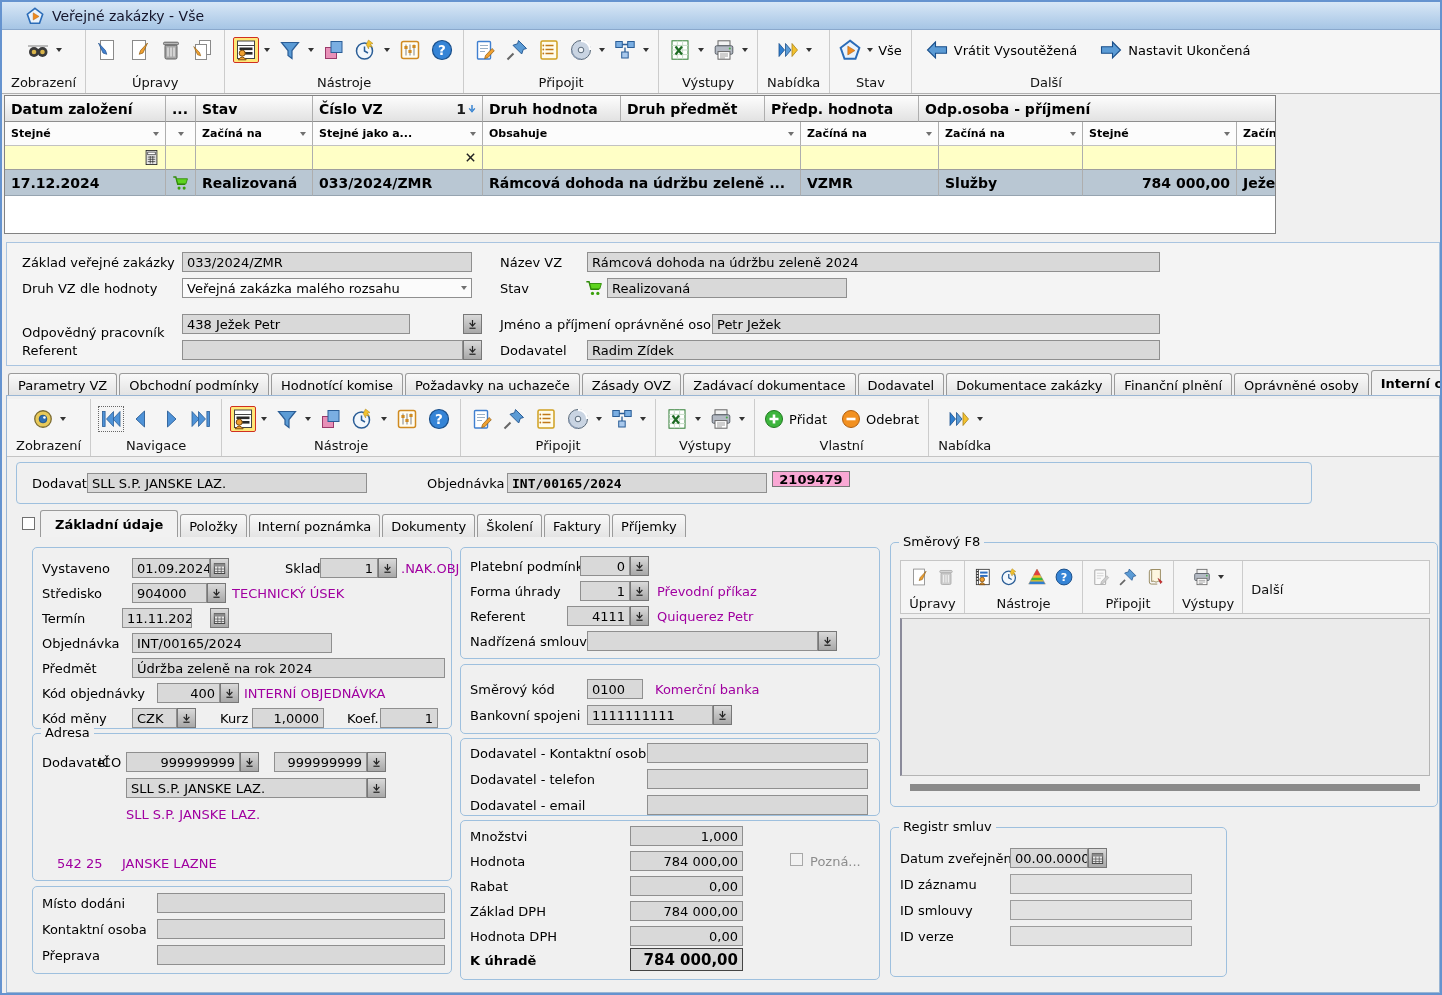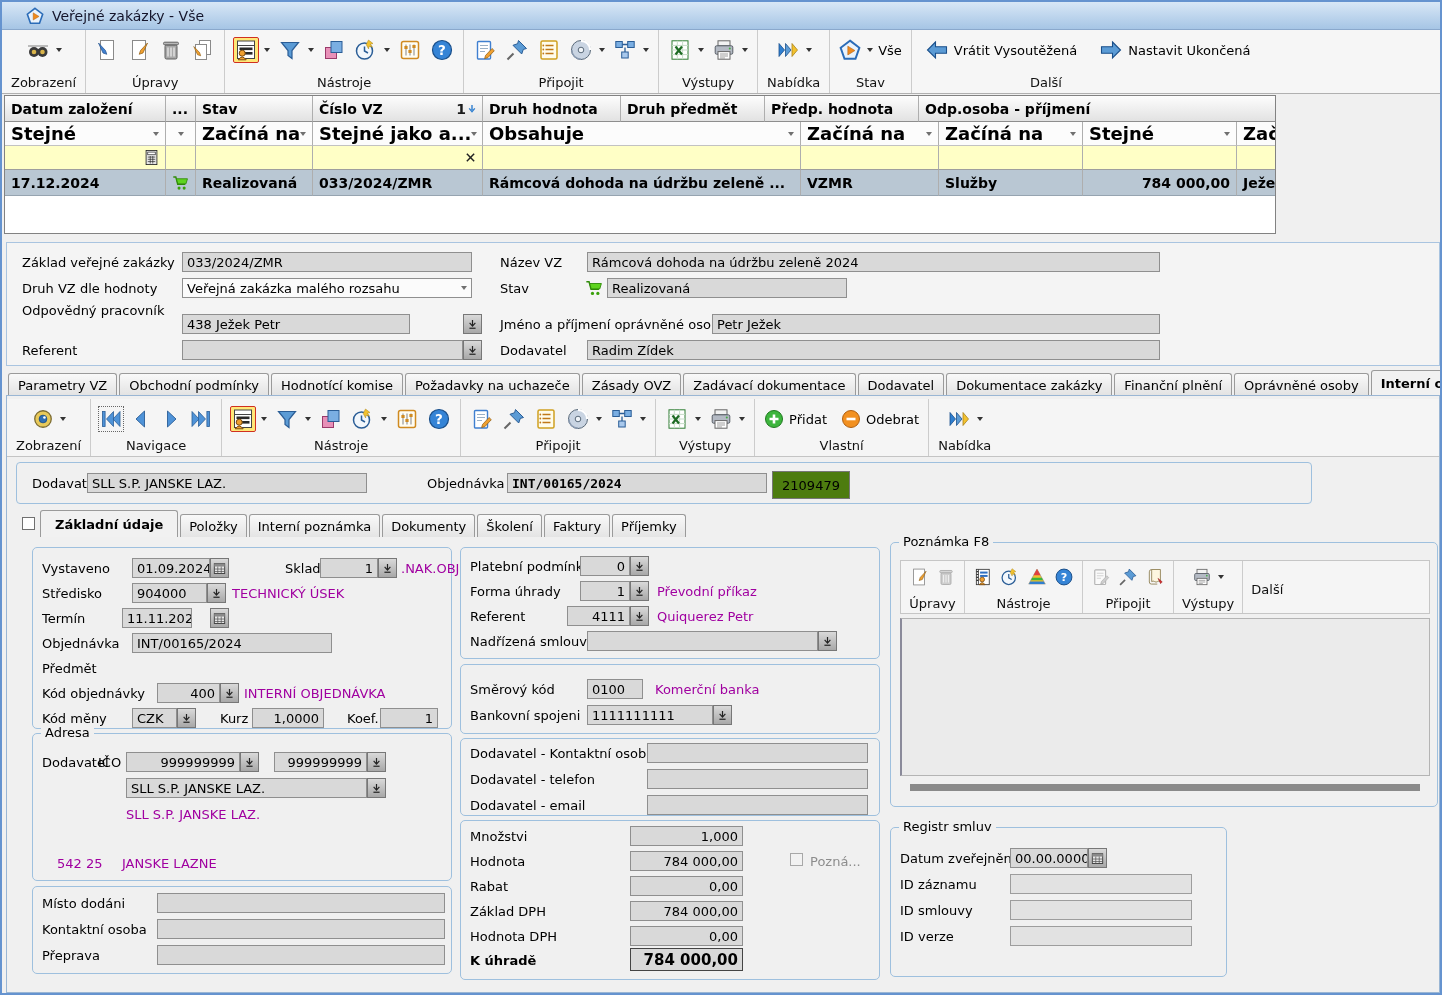--- a/index.html
+++ b/index.html
@@ -19,21 +19,21 @@
 .dd{width:0;height:0;border-left:3.5px solid transparent;border-right:3.5px solid transparent;border-top:4px solid #333;margin-left:1px}
 .hl{background:#ffe878;outline:1.5px solid #d03020;border-radius:1px}
 .sel{outline:1px dotted #666;outline-offset:1px}
 .dim{filter:grayscale(1);opacity:.5}
 .tbtn{display:flex;align-items:center;gap:5px;font-size:13px;white-space:nowrap;cursor:default}
 .grid{position:absolute;left:2px;top:93px;width:1272px;height:139px;background:#fff;border:1px solid #828282}
 .grow{display:flex}
 .gcell{border-right:1px solid #aeaeae;overflow:hidden;white-space:nowrap;display:flex;align-items:center;padding:0 6px;font-weight:bold;font-size:14px}
 .c0{width:161px}.c1{width:30px}.c2{width:117px}.c3{width:170px}.c4{width:318px}.c5{width:138px}.c6{width:144px}.c7{width:154px}.c8{flex:1}
 .h .gcell{background:linear-gradient(#fdfdfd,#e2e2e2);border-bottom:1px solid #8e8e8e;height:26px}
-.f .gcell{background:#fcfcfc;height:24px;border-bottom:1px solid #c2c2c2;font-size:18px;justify-content:space-between}
+.f .gcell{background:#fcfcfc;height:24px;border-bottom:1px solid #c2c2c2;font-size:11px;justify-content:space-between}
 .y .gcell{background:#ffffc6;height:24px;border-bottom:1px solid #9e9e9e}
 .d .gcell{background:#b9c7d3;height:26px;border-bottom:1px solid #96a4b0}
 .chev{width:0;height:0;border-left:3.5px solid transparent;border-right:3.5px solid transparent;border-top:4.5px solid #707070;flex:none}
 .panelA{position:absolute;left:4px;top:240px;width:1434px;height:124px;background:#f4f4f4;border:1px solid #a9c4e0}
 .panelB{position:absolute;left:4px;top:393px;width:1434px;height:598px;border:1px solid #9ab6d4;background:#f0f0f0}
 .lb{position:absolute;font-size:13px;white-space:nowrap;color:#000}
 .in{position:absolute;height:20px;background:#d9d9d9;border:1px solid #8f8f8f;font-size:13px;display:flex;align-items:center;padding:0 4px;overflow:hidden;white-space:nowrap}
 .in.w{background:#fbfbfb}
 .in.r{justify-content:flex-end}
 .in.dis{background:#e2e2e2;border-color:#9d9d9d}
@@ -458,21 +458,21 @@
   <span class="lb" style="left:498px;top:279px">Stav</span>
   <span class="ic i18" style="position:absolute;left:583px;top:277px">
       <svg viewBox="0 0 20 20">
         <path d="M1.5 3 h3 l2.2 8.5 h8.8" fill="none" stroke="#2f8a08" stroke-width="1.6"></path>
         <path d="M5.2 5 h13 l-1.8 6 h-9.5 z" fill="#5fd41f" stroke="#2f8a08" stroke-width="1"></path>
         <circle cx="8.3" cy="16" r="1.8" fill="#3aa00a"></circle>
         <circle cx="14.3" cy="16" r="1.8" fill="#3aa00a"></circle>
       </svg>
     </span>
   <span class="in" style="left:605px;top:276px;width:240px">Realizovaná</span>
-  <span class="lb" style="left:20px;top:301px">Odpovědný pracovník</span>
+  <span class="lb" style="left:20px;top:323px">Odpovědný pracovník</span>
   <span class="in" style="left:180px;top:312px;width:228px">438  Ježek Petr</span>
   <span class="sb" style="left:461px;top:312px">
       <svg viewBox="0 0 10 10">
         <path d="M5 1 v4.6 M2.4 3.6 L5 6.4 7.6 3.6" stroke="#222" stroke-width="1.1" fill="none"></path>
         <path d="M2.2 8.4 h5.6" stroke="#222" stroke-width="1.1"></path>
       </svg>
     </span>
   <span class="lb" style="left:498px;top:315px">Jméno a příjmení oprávněné osoby</span>
   <span class="in" style="left:710px;top:312px;width:448px">Petr Ježek</span>
   <span class="lb" style="left:20px;top:341px">Referent</span>
@@ -740,21 +740,21 @@
       </div>
       <span class="glabel">Nabídka</span>
     </div>
   </div>
 
   <div class="orderbar"></div>
   <span class="lb" style="left:30px;top:474px">Dodavatel</span>
   <span class="in" style="left:85px;top:471px;width:280px">SLL S.P. JANSKE LAZ.</span>
   <span class="lb" style="left:425px;top:474px">Objednávka</span>
   <span class="in mono" style="left:505px;top:471px;width:260px">INT/00165/2024</span>
-  <span class="in" style="left:770px;top:469px;width:78px;height:28px;justify-content:center;font-weight:normal;background:#4d7c0f;border-color:#777">2109479</span>
+  <span class="in" style="left:770px;top:469px;width:78px;height:16px;justify-content:center;font-weight:bold;background:#f9a8d4;border-color:#777">2109479</span>
 
   <span class="chk" style="left:20px;top:515px"></span>
   <div class="itabs">
     <div class="itab act">
         <span>Základní údaje</span>
       </div>
     <div class="itab">
         <span>Položky</span>
       </div>
     <div class="itab">
@@ -807,20 +807,21 @@
   <span class="cbn" style="left:208px;top:606px">
       <svg viewBox="0 0 12 12">
         <rect x="1.2" y="1.6" width="9.6" height="9" fill="#e8e8e8" stroke="#333" stroke-width=".8"></rect>
         <rect x="1.2" y="1.6" width="9.6" height="2.6" fill="#8a8a8a"></rect>
         <path d="M1.2 6.5 h9.6 M1.2 8.8 h9.6 M4.4 4.2 v6.4 M7.6 4.2 v6.4" stroke="#555" stroke-width=".7"></path>
       </svg>
     </span>
   <span class="lb" style="left:40px;top:634px">Objednávka</span>
   <span class="in" style="left:130px;top:631px;width:200px">INT/00165/2024</span>
   <span class="lb" style="left:40px;top:659px">Předmět</span>
+  <span class="in" style="left:130px;top:656px;width:313px">Údržba zeleně na rok 2024</span>
   <span class="lb" style="left:40px;top:684px">Kód objednávky</span>
   <span class="in r" style="left:155px;top:681px;width:63px">400</span>
   <span class="sb" style="left:218px;top:681px">
       <svg viewBox="0 0 10 10">
         <path d="M5 1 v4.6 M2.4 3.6 L5 6.4 7.6 3.6" stroke="#222" stroke-width="1.1" fill="none"></path>
         <path d="M2.2 8.4 h5.6" stroke="#222" stroke-width="1.1"></path>
       </svg>
     </span>
   <span class="mg" style="left:242px;top:684px">INTERNÍ OBJEDNÁVKA</span>
   <span class="lb" style="left:40px;top:709px">Kód měny</span>
@@ -941,21 +942,21 @@
   <span class="lb" style="left:468px;top:877px">Rabat</span>
   <span class="in r" style="left:628px;top:874px;width:113px">0,00</span>
   <span class="lb" style="left:468px;top:902px">Základ DPH</span>
   <span class="in r" style="left:628px;top:899px;width:113px">784 000,00</span>
   <span class="lb" style="left:468px;top:927px">Hodnota DPH</span>
   <span class="in r" style="left:628px;top:924px;width:113px">0,00</span>
   <span class="lb" style="left:468px;top:951px;font-weight:bold">K úhradě</span>
   <span class="in r" style="left:628px;top:946px;width:113px;height:23px;font-weight:bold;font-size:15px;border-color:#444">784 000,00</span>
 
   <div class="gbox" style="left:888px;top:540px;width:548px;height:265px">
-    <span class="legend">Poznámka F8</span>
+    <span class="legend">Směrový F8</span>
   </div>
   <div class="ntb">
     <div class="tgrp">
       <div class="irow">
         <span class="ic i20">
             <svg viewBox="0 0 24 24">
               <rect x="5.5" y="2.5" width="13" height="19" fill="#fff" stroke="#8a8a8a"></rect>
               <path d="M20.5 5 L13.5 12.5 L12.2 16.3 L16 15 Z" fill="#f0a030" stroke="#8c5a10" stroke-width=".7"></path>
             </svg>
           </span>

